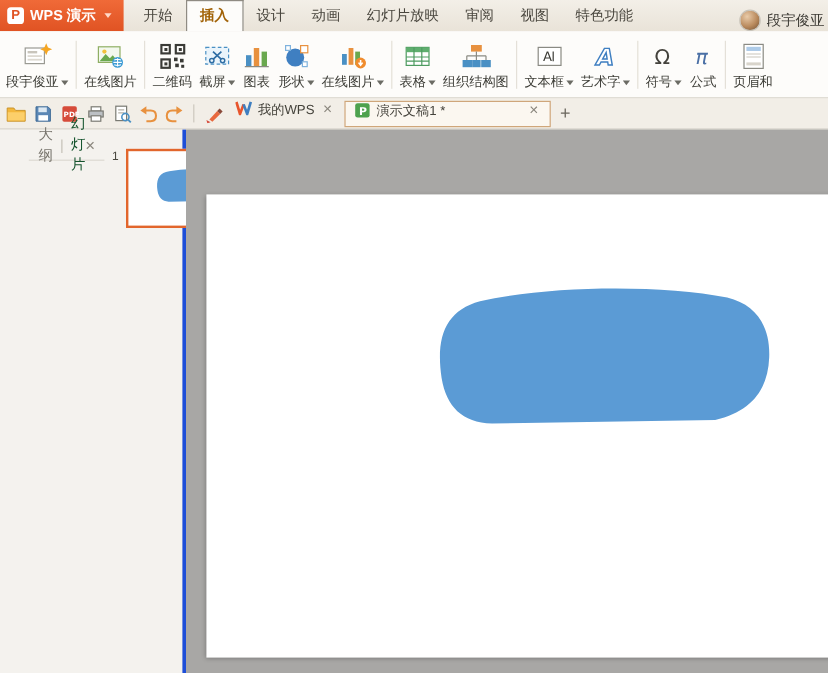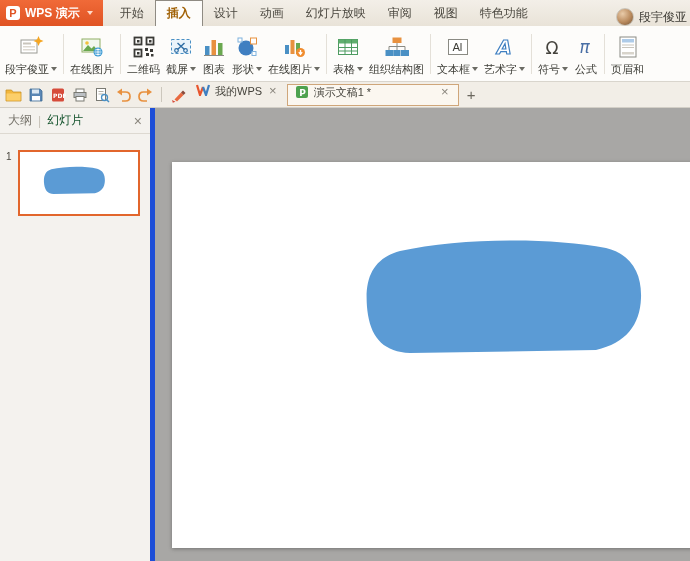--- a/index.html
+++ b/index.html
@@ -43,22 +43,22 @@
   .doc-sep { width:1px; height:15px; background:#ccc7bd; margin:0 4px; }
   .doc-tab { height:22px; display:flex; gap:5px; padding:0 7px;
              font-size:11px; color:#44423b; cursor:default; }
   .doc-tab.active { background:#fbf7f0; border:1px solid #cfa67a; min-width:172px; }
   .tab-close { color:#8a867d; font-size:13px; line-height:13px; padding:0 2px; }
   .doc-tab.active .tab-close { margin-left:auto; }
   .newtab { font-size:15px; color:#6b675e; padding:0 7px; }
 
   
   .content { flex:1; display:flex; min-height:0; }
-  .sidebar { width:155px; flex:0 0 155px; background:#f4f2ee; border-right:5px solid #1d4ed8;
-             display:flex; flex-direction:column; }
+  .sidebar { width:155px; flex:0 0 155px; background:#f4f2ee; border-right:3px solid #1d4ed8;
+             display:flex; flex-direction:row;padding-left:24px; }
   .sidebar-header { height:26px; flex:0 0 26px; display:flex; align-items:center; font-size:12px;
                     padding:0 8px; border-bottom:1px solid #ddd9d1; }
   .sb-outline { color:#77746c; }
   .sb-sep { margin:0 6px; color:#c6c2b8; }
   .sb-slides { color:#14532d; }
   .sb-close { margin-left:auto; color:#8a867d; font-size:14px; line-height:14px; }
   .thumb-row { display:flex; margin-top:16px; padding-left:6px; }
   .thumb-num { font-size:10px; color:#4a4840; width:12px; padding-top:1px; }
   .thumb { width:122px; height:66px; background:#fff; border:2px solid #e2662c; position:relative; }
   .thumb-shape { position:absolute; left:22px; top:13px; }

